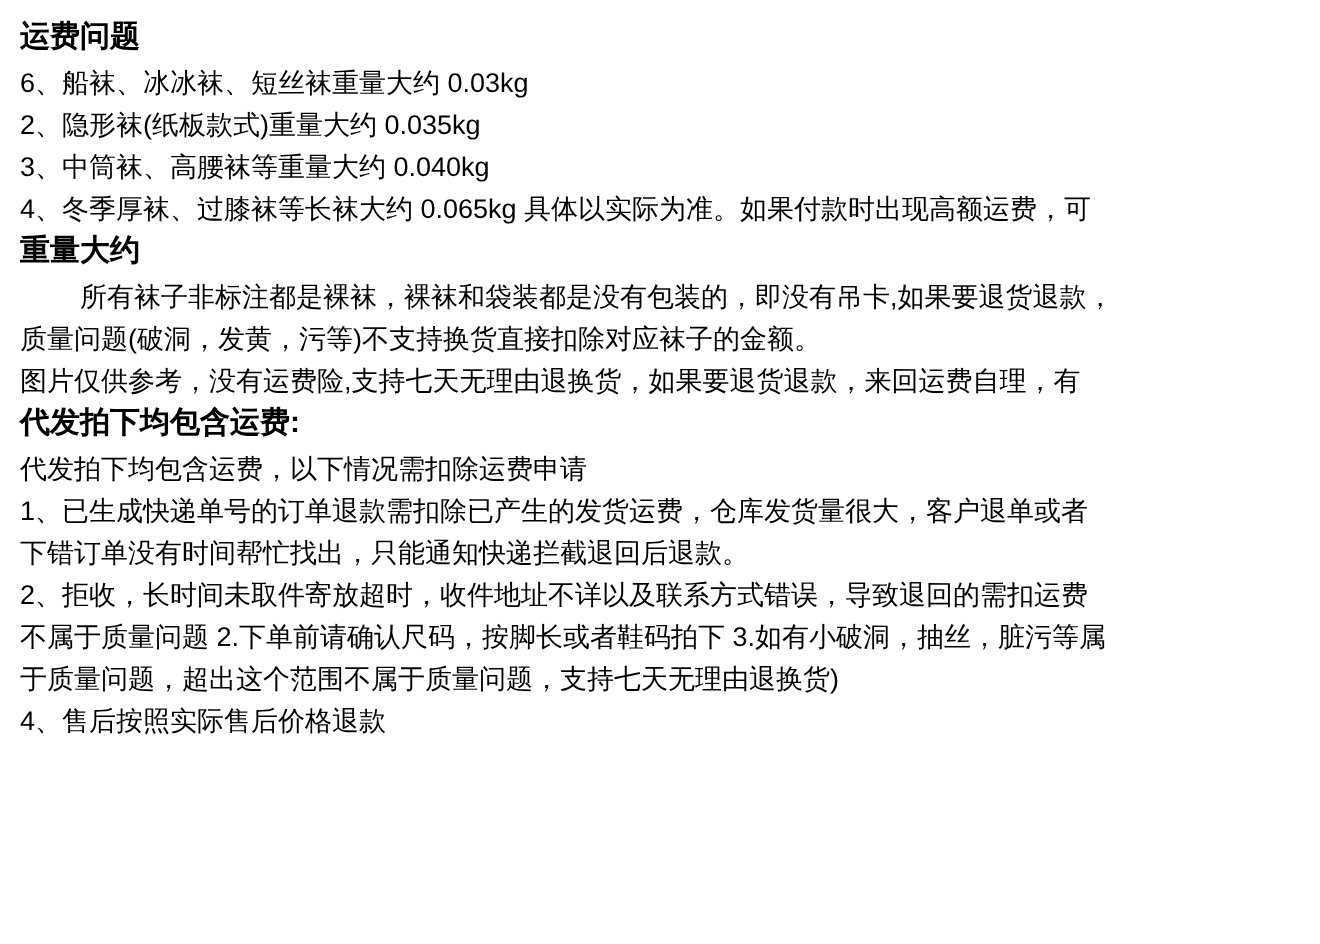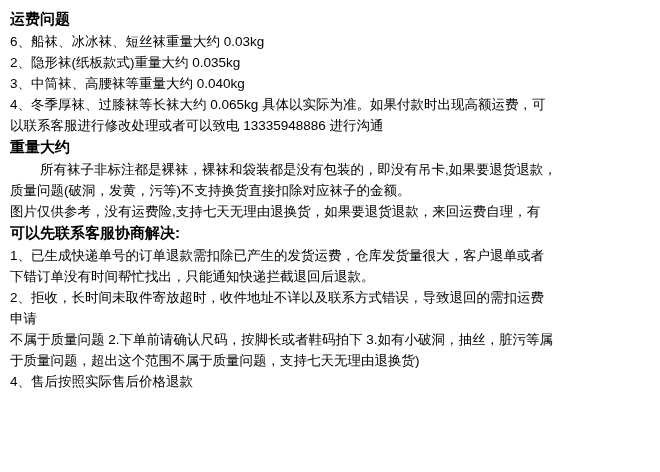--- a/index.html
+++ b/index.html
@@ -42,34 +42,33 @@
 <body>
 
 <div class="page">
 
   <div class="blk">
     <div class="section-title">运费问题</div>
     <p class="line">6、船袜、冰冰袜、短丝袜重量大约 0.03kg</p>
     <p class="line">2、隐形袜(纸板款式)重量大约 0.035kg</p>
     <p class="line">3、中筒袜、高腰袜等重量大约 0.040kg</p>
     <p class="line">4、冬季厚袜、过膝袜等长袜大约 0.065kg 具体以实际为准。如果付款时出现高额运费，可</p>
-    <p class="line">以联系客服进行修改处理或者可以致电 13335948886 进行沟通</p>
   </div>
 
   <div class="blk">
     <div class="section-title">重量大约</div>
     <p class="line indent">所有袜子非标注都是裸袜，裸袜和袋装都是没有包装的，即没有吊卡,如果要退货退款，</p>
     <p class="line">质量问题(破洞，发黄，污等)不支持换货直接扣除对应袜子的金额。</p>
     <p class="line">图片仅供参考，没有运费险,支持七天无理由退换货，如果要退货退款，来回运费自理，有</p>
   </div>
 
   <div class="blk">
-    <div class="section-title">可以先联系客服协商解决:</div>
+    <div class="section-title">代发拍下均包含运费:</div>
+    <p class="line">代发拍下均包含运费，以下情况需扣除运费申请</p>
     <p class="line">1、已生成快递单号的订单退款需扣除已产生的发货运费，仓库发货量很大，客户退单或者</p>
     <p class="line">下错订单没有时间帮忙找出，只能通知快递拦截退回后退款。</p>
     <p class="line">2、拒收，长时间未取件寄放超时，收件地址不详以及联系方式错误，导致退回的需扣运费</p>
-    <p class="line">申请</p>
     <p class="line">不属于质量问题 2.下单前请确认尺码，按脚长或者鞋码拍下 3.如有小破洞，抽丝，脏污等属</p>
     <p class="line">于质量问题，超出这个范围不属于质量问题，支持七天无理由退换货)</p>
     <p class="line">4、售后按照实际售后价格退款</p>
   </div>
 
 </div>
 
 </body></html>

